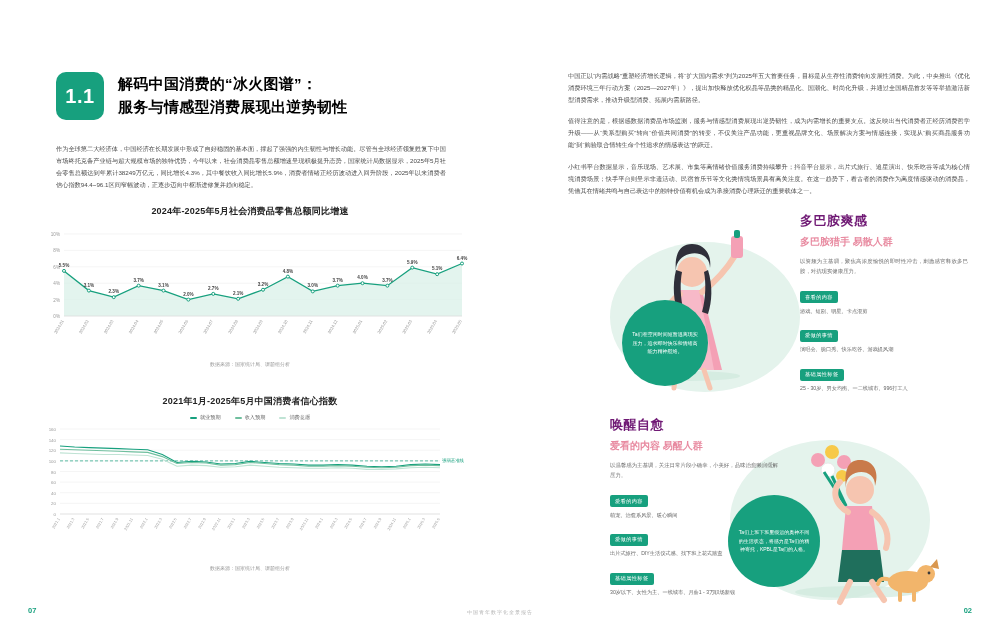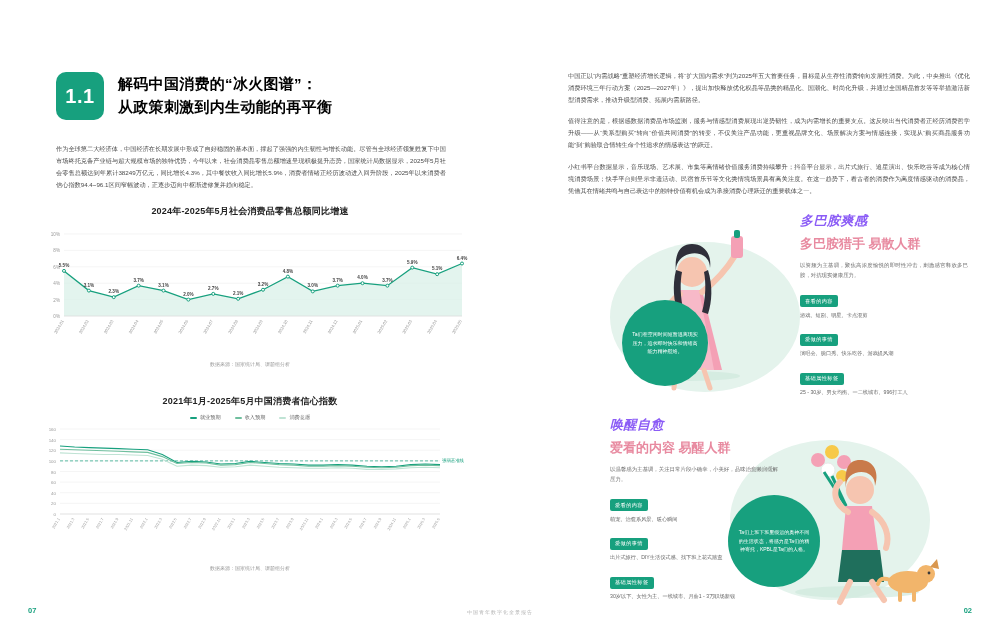--- a/index.html
+++ b/index.html
@@ -60,22 +60,22 @@
   }
 
   
   .right-body{
     position:absolute;left:68px;top:70px;width:402px;
     font-size:6.2px;line-height:1.95;color:#4a4a4a;text-align:justify;
   }
   .right-body p{margin:0 0 9px 0;}
 
   .persona{position:absolute;}
-  .persona-name{font-size:13px;font-weight:bold;color:#8b5cf6;letter-spacing:0.5px;font-style:italic;}
-  .persona-sub{font-size:13px;font-weight:bold;color:#e88aa0;margin-top:5px;}
+  .persona-name{font-size:13px;font-weight:bold;color:#701a75;letter-spacing:0.5px;}
+  .persona-sub{font-size:10px;font-weight:bold;color:#e88aa0;margin-top:5px;}
   .persona-desc{font-size:5.4px;line-height:1.9;color:#6b6b6b;margin-top:7px;width:168px;text-align:justify;}
   .tagrow{margin-top:8px;}
   .taglabel{
     display:inline-block;background:#17a07e;color:#fff;font-size:5.2px;
     padding:2.5px 5px;border-radius:2px;letter-spacing:0.4px;
   }
   .tagtext{font-size:5.2px;color:#666;margin-top:3.5px;line-height:1.7;width:175px;}
 
   .blob{position:absolute;border-radius:50%;}
   .callout{
@@ -91,21 +91,21 @@
 
 <div class="page">
   <div class="spread">
 
     <div class="left-page">
 
       <div class="chapter-row">
         <div class="chapter-badge">1.1</div>
         <div class="chapter-title">
           <div>解码中国消费的“冰火图谱”：</div>
-          <div>从政策刺激到内生动能的再平衡</div>
+          <div>服务与情感型消费展现出逆势韧性</div>
         </div>
       </div>
 
       <div class="left-body">作为全球第二大经济体，中国经济在长期发展中形成了自好稳固的基本面，撑起了强强的内生韧性与增长动能。尽管当全球经济领复甦复下中国市场终托克备产业链与超大规模市场的独特优势，今年以来，社会消费品零售总额增速呈现积极提升态势，国家统计局数据显示，2025年5月社会零售总额达到年累计38249万亿元，同比增长4.3%，其中餐饮收入同比增长5.9%，消费者情绪正经历波动进入回升阶段，2025年以来消费者信心指数94.4~96.1区间窄幅波动，正逐步迈向中枢渐进修复并趋向稳定。</div>
 
       <div class="chart-block" style="top:205px;">
         <div class="chart-title">2024年-2025年5月社会消费品零售总额同比增速</div>
         <div class="chart-canvas">
           <svg id="chart1" width="440" height="130" viewBox="0 0 440 130">
               <line x1="34" y1="92" x2="432" y2="92" stroke="#ececec" stroke-width="0.6"></line>

